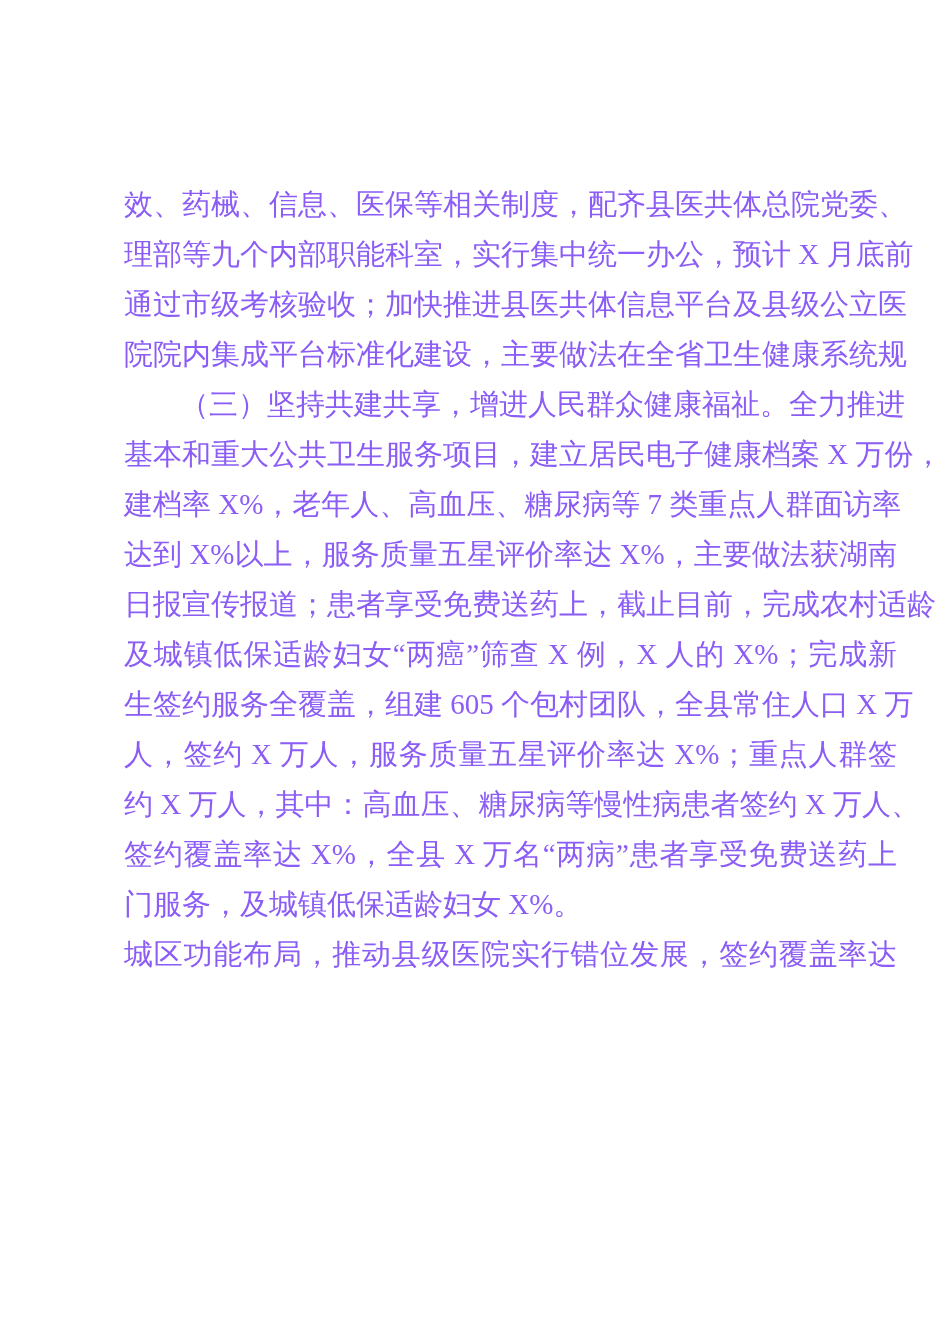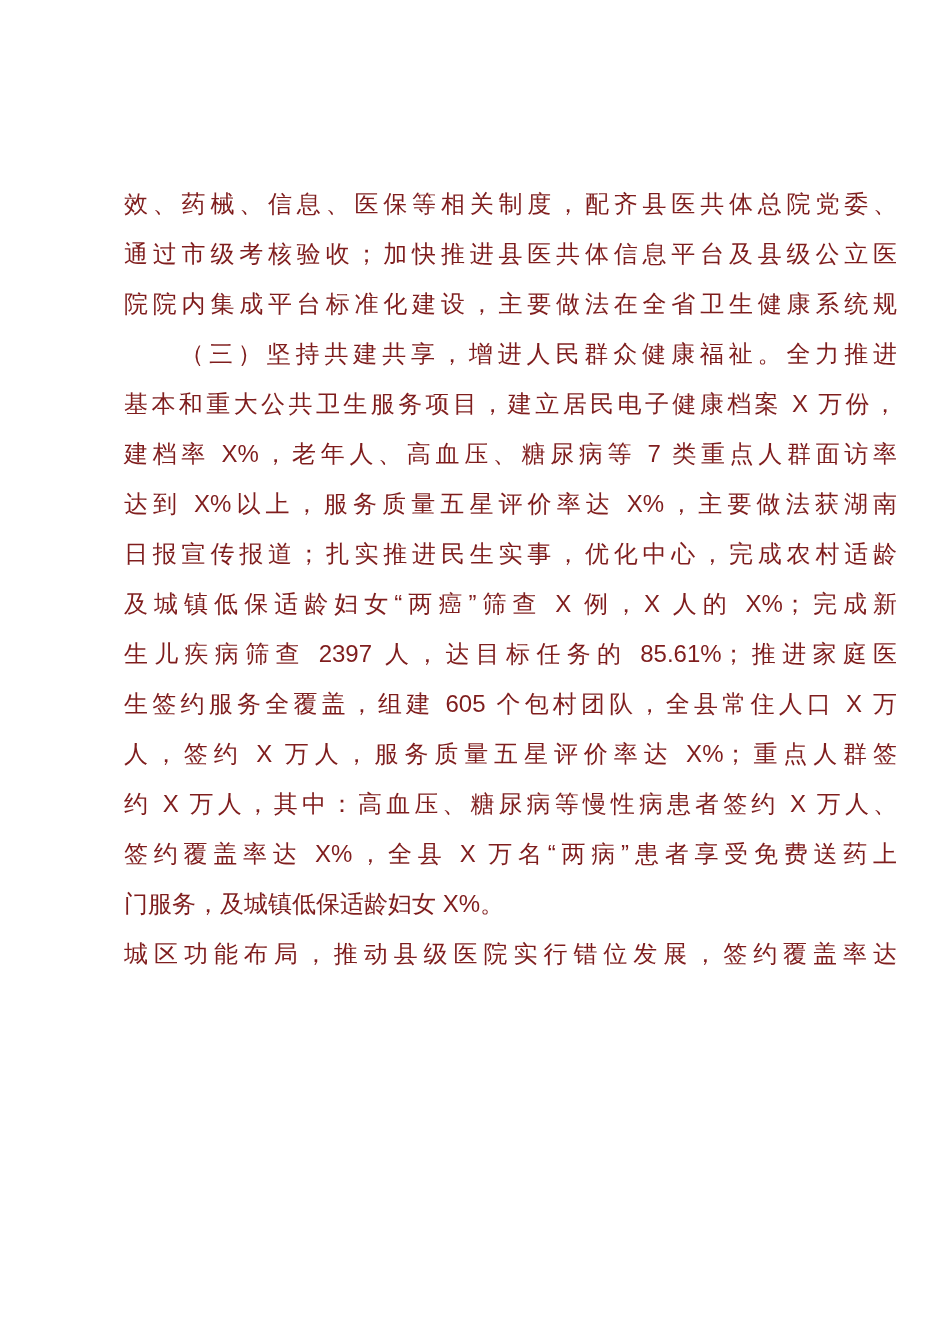--- a/index.html
+++ b/index.html
@@ -14,23 +14,23 @@
     position: relative;
     width: 950px;
     height: 1344px;
     background: #ffffff;
   }
   .text-block {
     position: absolute;
     left: 124px;
     top: 179px;
     width: 773px;
-    color: #7f1d1d;
-    font-family: Liberation Sans, sans-serif;
-    font-size: 24px;
+    color: #8b5cf6;
+    font-family: Liberation Serif, serif;
+    font-size: 29px;
     line-height: 50px;
     font-weight: 400;
   }
   .paragraph {
     margin: 0;
     padding: 0;
   }
   .line {
     height: 50px;
     white-space: nowrap;
@@ -46,31 +46,31 @@
     padding-left: 56px;
   }
 </style>
 </head>
 <body>
 
 <div class="page">
   <div class="text-block" id="doc">
       <div class="paragraph">
         <div class="line">效、药械、信息、医保等相关制度，配齐县医共体总院党委、</div>
+        <div class="line">理部等九个内部职能科室，实行集中统一办公，预计 X 月底前</div>
         <div class="line">通过市级考核验收；加快推进县医共体信息平台及县级公立医</div>
         <div class="line">院院内集成平台标准化建设，主要做法在全省卫生健康系统规</div>
       </div>
       <div class="paragraph">
         <div class="line indent">（三）坚持共建共享，增进人民群众健康福祉。全力推进</div>
         <div class="line">基本和重大公共卫生服务项目，建立居民电子健康档案 X 万份，</div>
         <div class="line">建档率 X%，老年人、高血压、糖尿病等 7 类重点人群面访率</div>
         <div class="line">达到 X%以上，服务质量五星评价率达 X%，主要做法获湖南</div>
-        <div class="line">日报宣传报道；扎实推进民生实事，优化中心，完成农村适龄</div>
+        <div class="line">日报宣传报道；患者享受免费送药上，截止目前，完成农村适龄</div>
         <div class="line">及城镇低保适龄妇女“两癌”筛查 X 例，X 人的 X%；完成新</div>
-        <div class="line">生儿疾病筛查 2397 人，达目标任务的 85.61%；推进家庭医</div>
         <div class="line">生签约服务全覆盖，组建 605 个包村团队，全县常住人口 X 万</div>
         <div class="line">人，签约 X 万人，服务质量五星评价率达 X%；重点人群签</div>
         <div class="line">约 X 万人，其中：高血压、糖尿病等慢性病患者签约 X 万人、</div>
         <div class="line">签约覆盖率达 X%，全县 X 万名“两病”患者享受免费送药上</div>
         <div class="line short">门服务，及城镇低保适龄妇女 X%。</div>
       </div>
       <div class="paragraph">
         <div class="line">城区功能布局，推动县级医院实行错位发展，签约覆盖率达</div>
       </div>
     </div>

